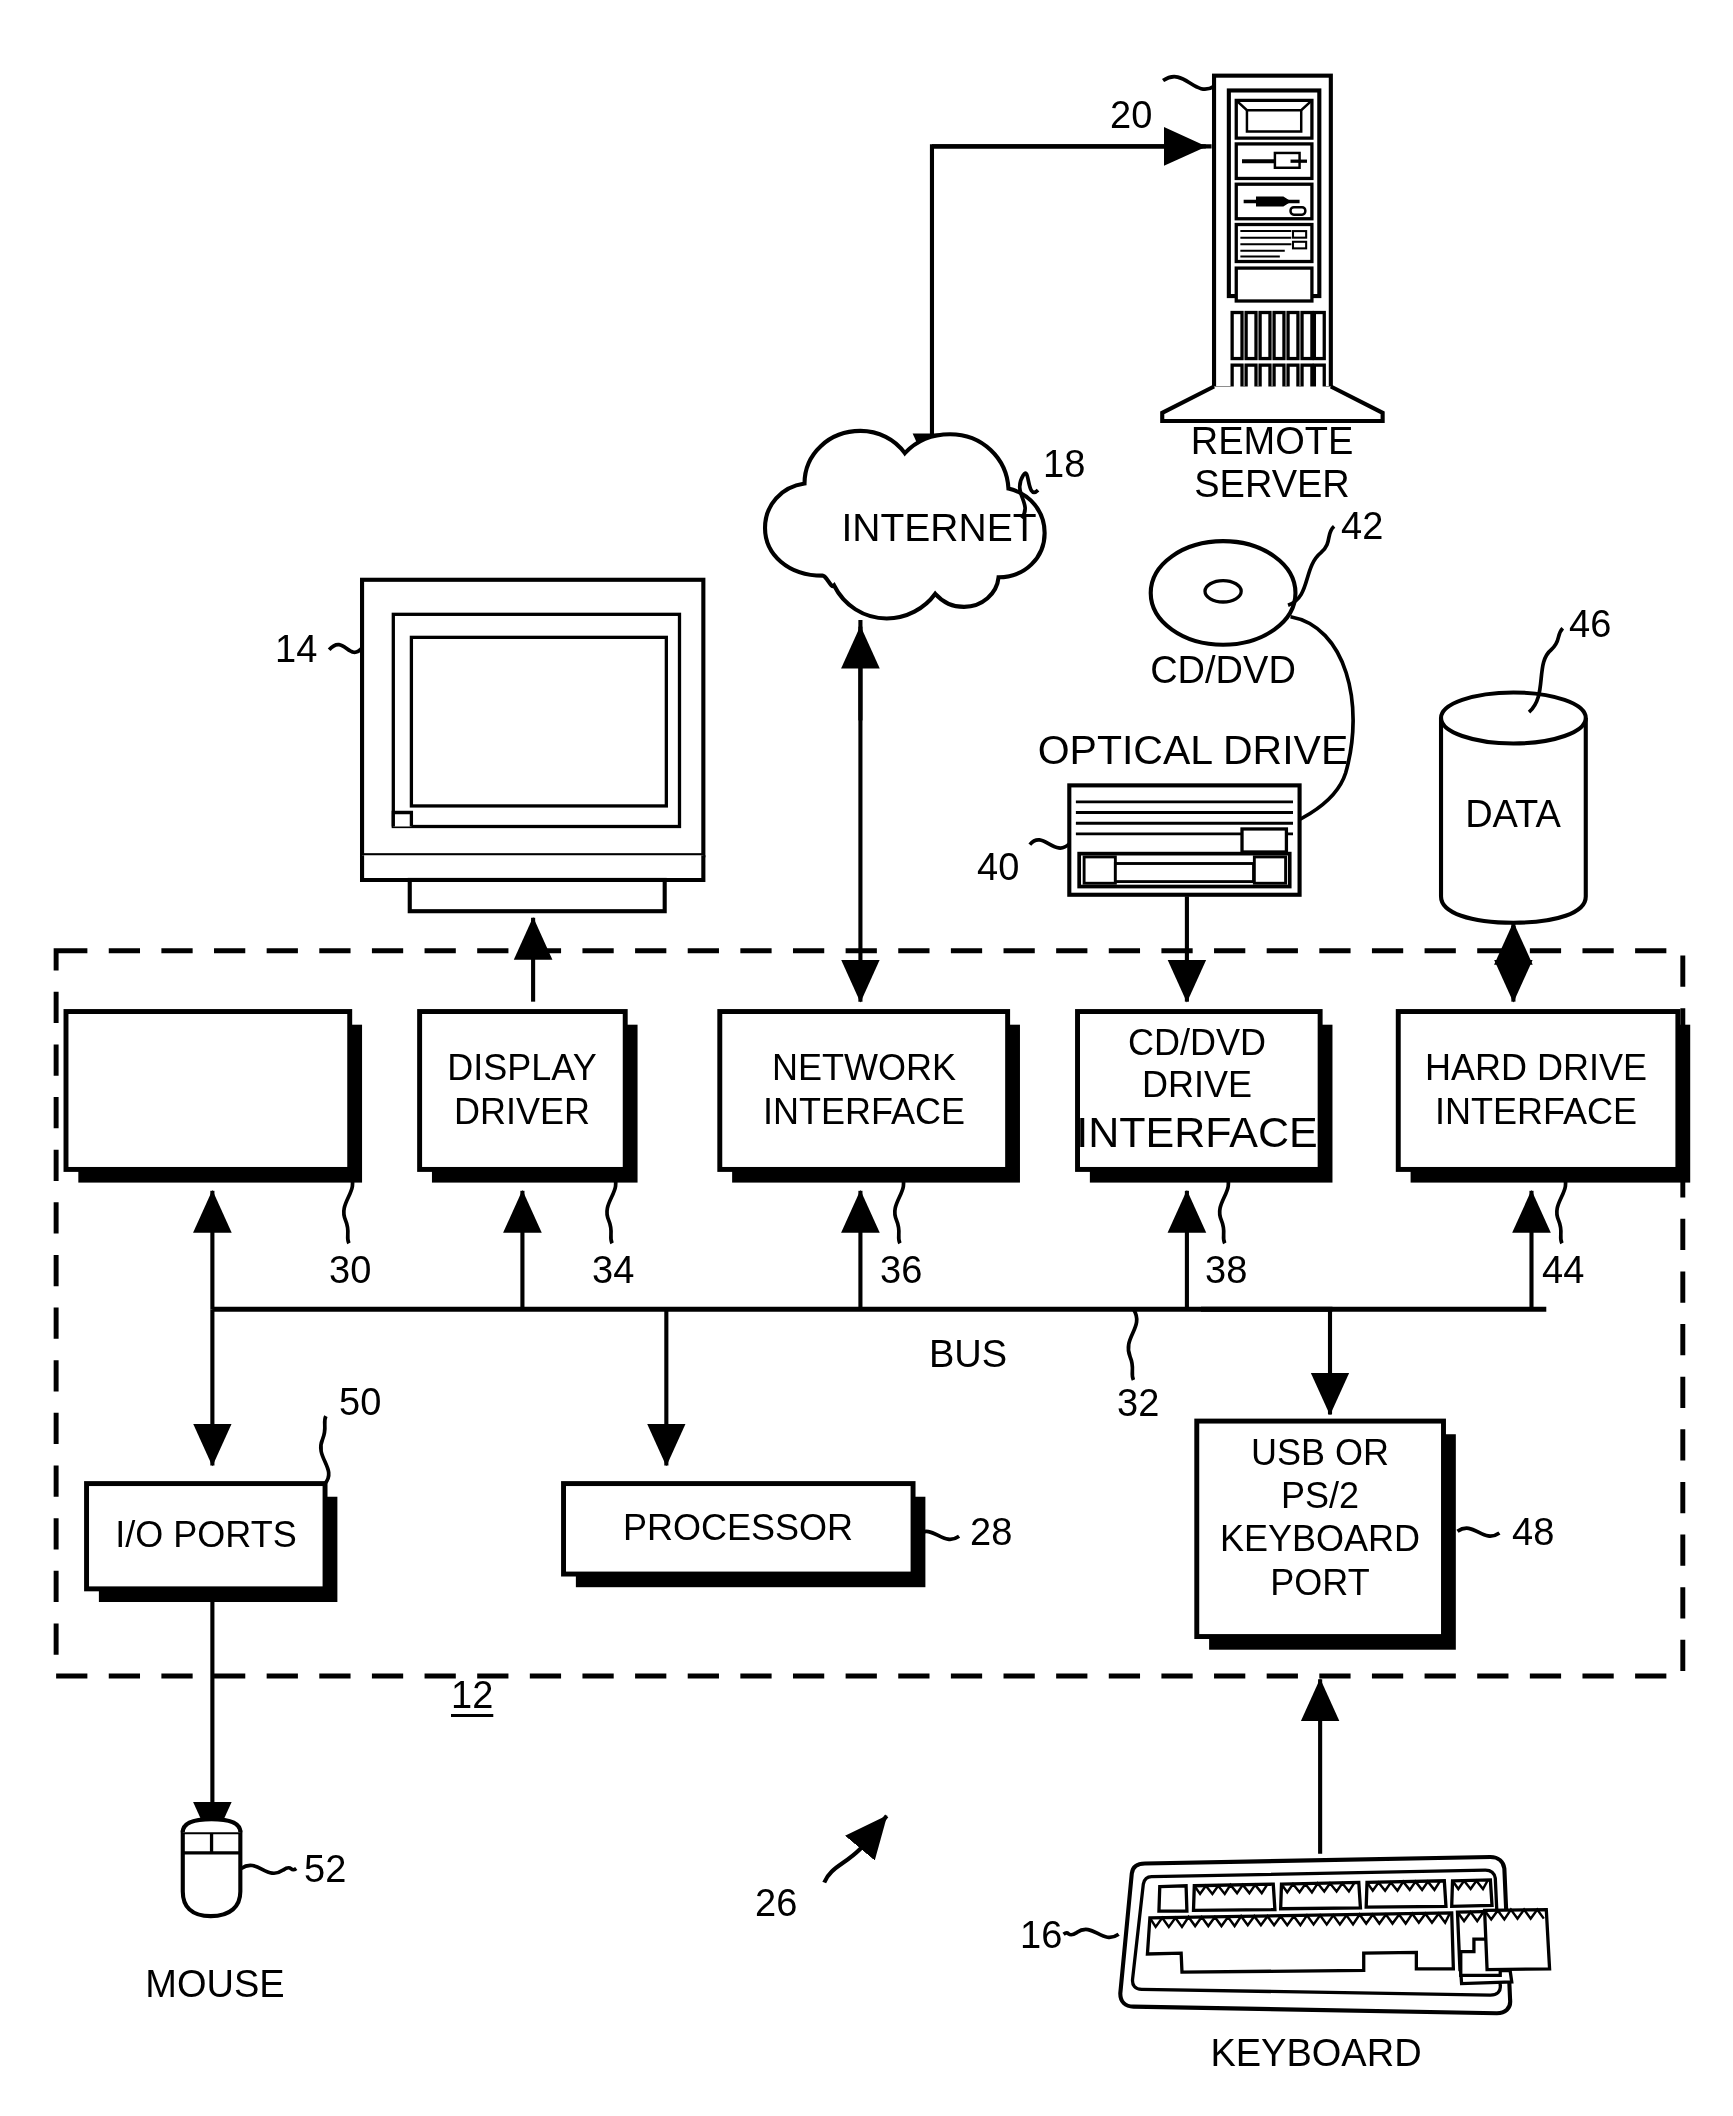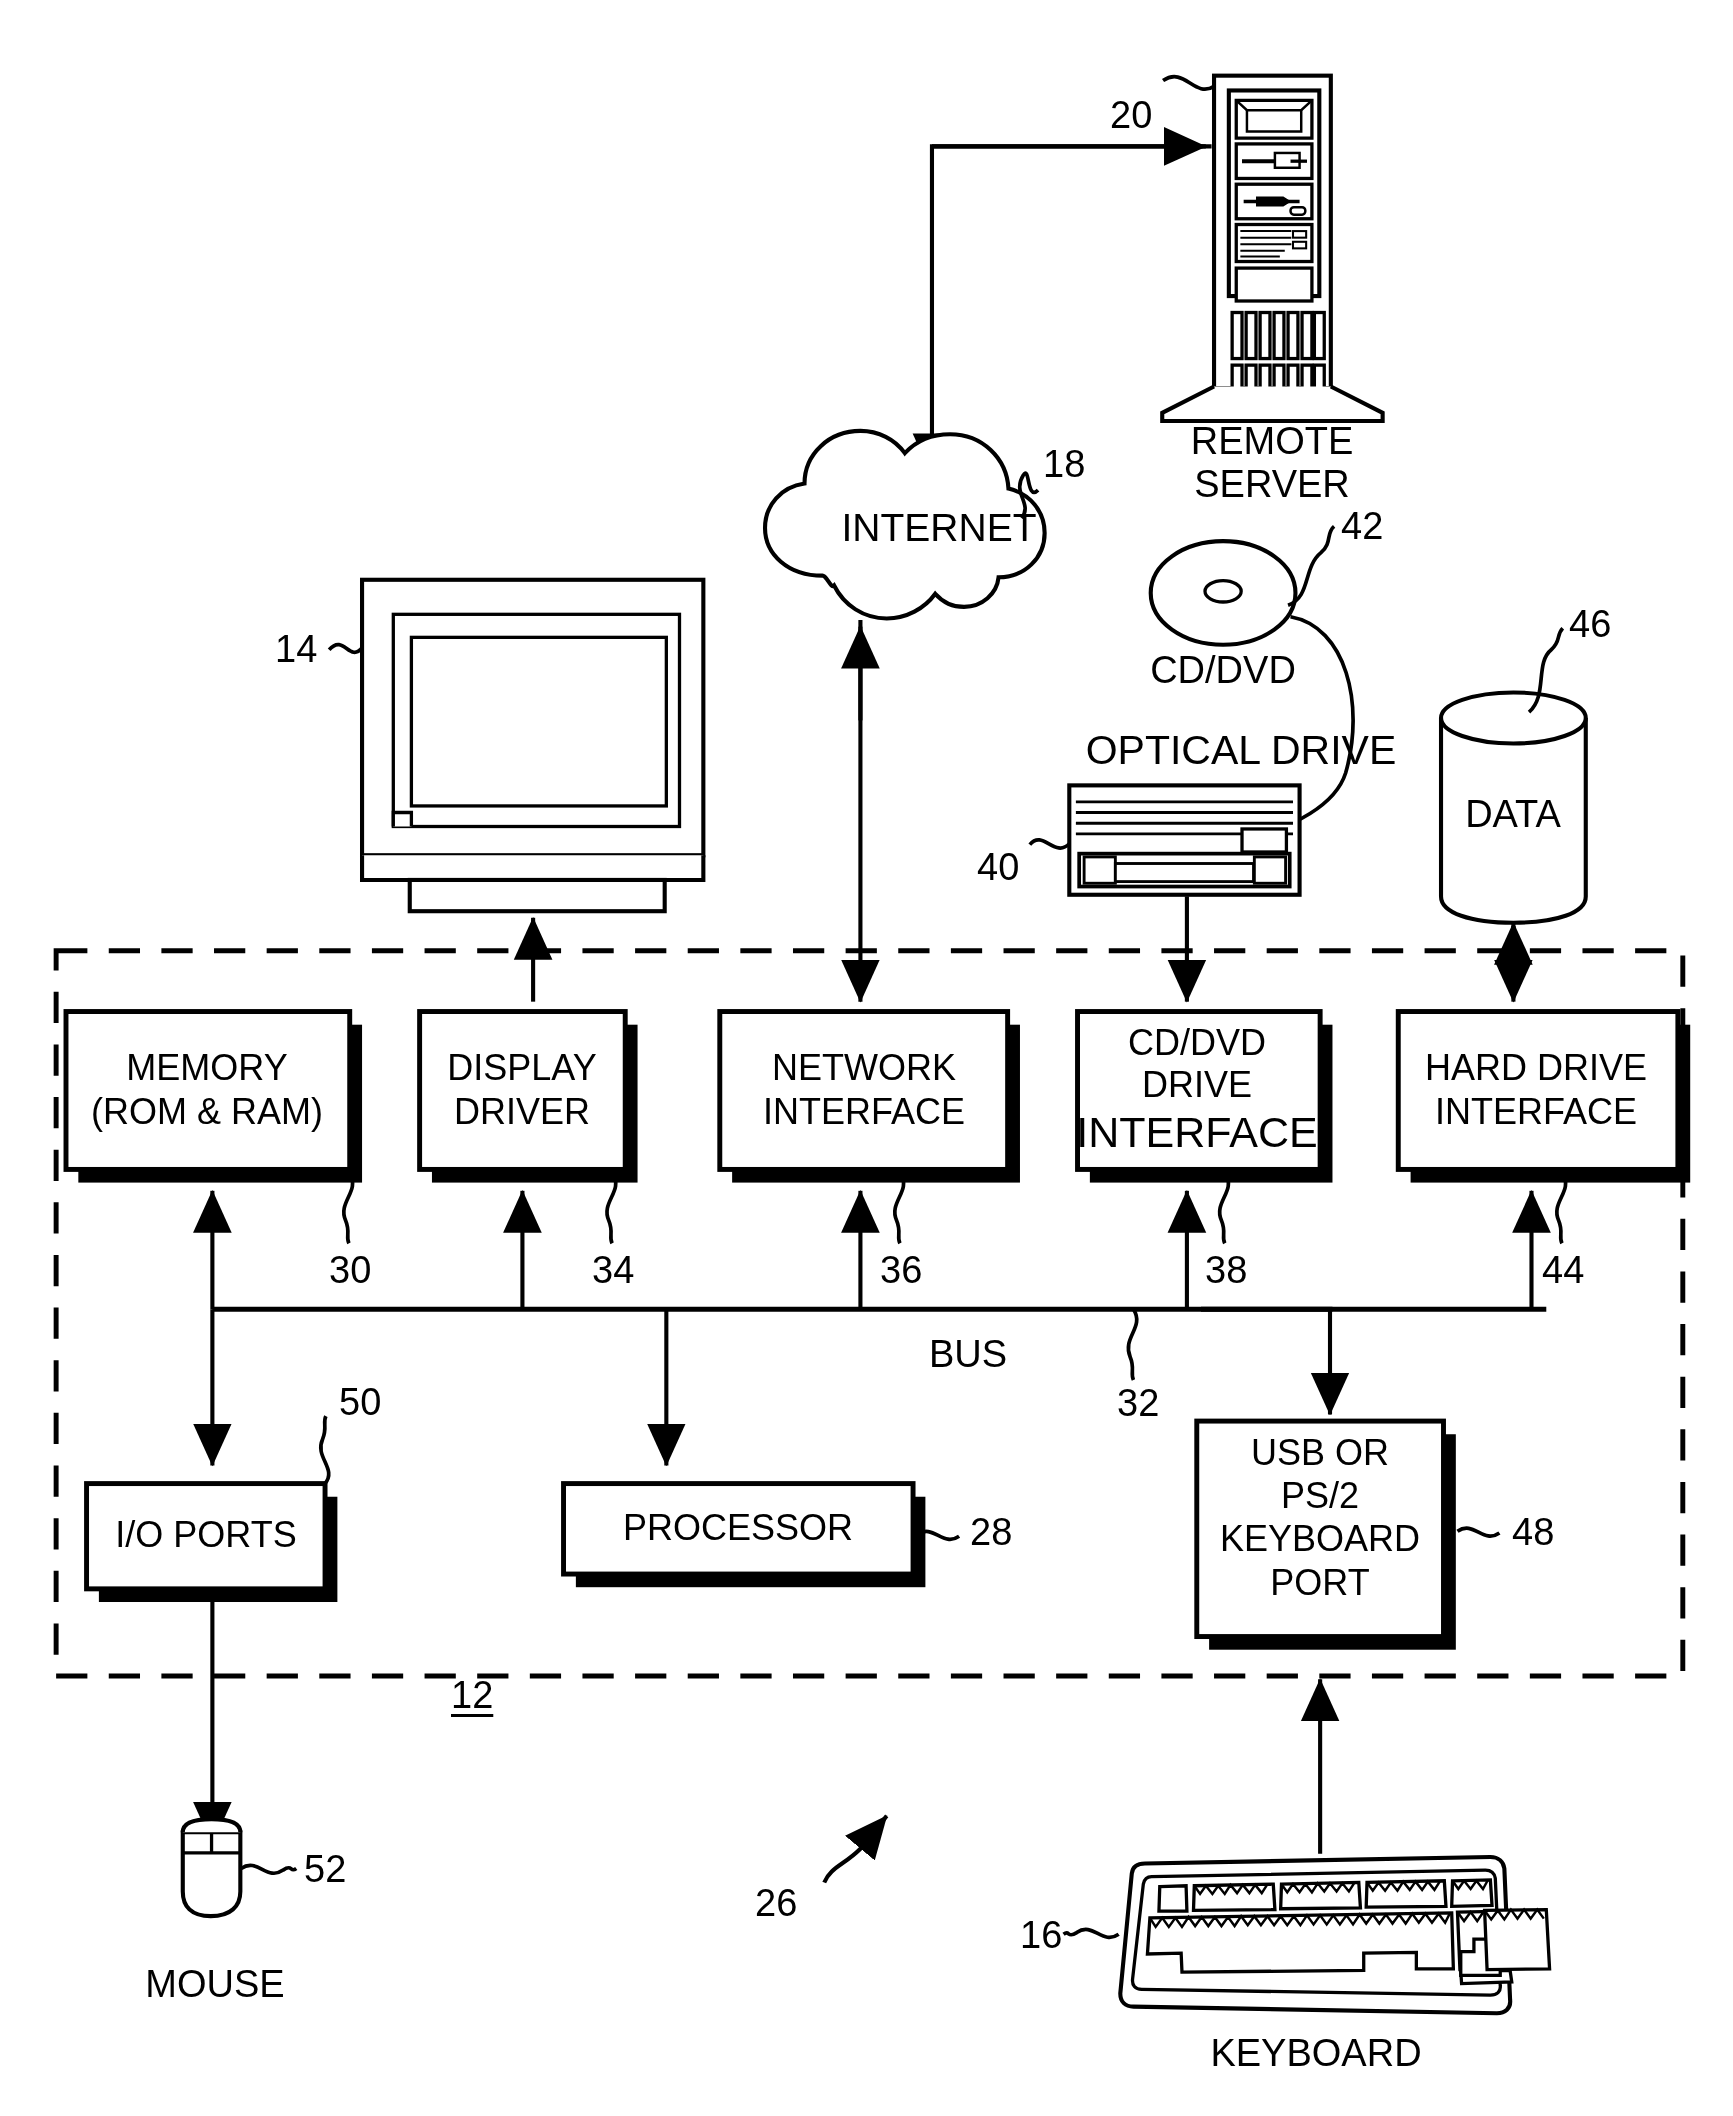--- a/index.html
+++ b/index.html
@@ -324,36 +324,32 @@
   <div class="lbl ref" style="left:1110px; top:95px;">20</div>
 
   <div class="lbl cloudtext devlabel" style="left:903px; top:507px;margin-left:36px;">INTERNET</div>
   <div class="lbl ref" style="left:1043px; top:444px;">18</div>
 
   <div class="lbl ref" style="left:275px; top:629px;">14</div>
 
   <div class="lbl devlabel" style="left:1223px; top:650px;">CD/DVD</div>
   <div class="lbl ref" style="left:1341px; top:506px;">42</div>
 
-  <div class="lbl devlabel" style="left:1193px; top:728px; font-size:41px;margin-left:48px;">OPTICAL DRIVE</div>
+  <div class="lbl devlabel" style="left:1193px; top:728px; font-size:41px;">OPTICAL DRIVE</div>
   <div class="lbl ref" style="left:977px; top:847px;">40</div>
 
   <div class="lbl devlabel" style="left:1513px; top:794px;">DATA</div>
   <div class="lbl ref" style="left:1569px; top:604px;">46</div>
 
   <div class="lbl devlabel" style="left:215px; top:1964px;">MOUSE</div>
   <div class="lbl ref" style="left:304px; top:1849px;">52</div>
 
   <div class="lbl devlabel" style="left:1316px; top:2033px;">KEYBOARD</div>
   <div class="lbl ref" style="left:1020px; top:1915px;">16</div>
 
-  <div class="boxtext" style="left:207px; top:1046px;">
-    <div>MEMORY</div>
-    <div>(ROM &amp; RAM)</div>
-  </div>
   <div class="lbl ref" style="left:329px; top:1250px;">30</div>
 
   <div class="boxtext" style="left:522px; top:1046px;">
     <div>DISPLAY</div>
     <div>DRIVER</div>
   </div>
   <div class="lbl ref" style="left:592px; top:1250px;">34</div>
 
   <div class="boxtext" style="left:864px; top:1046px;">
     <div>NETWORK</div>

